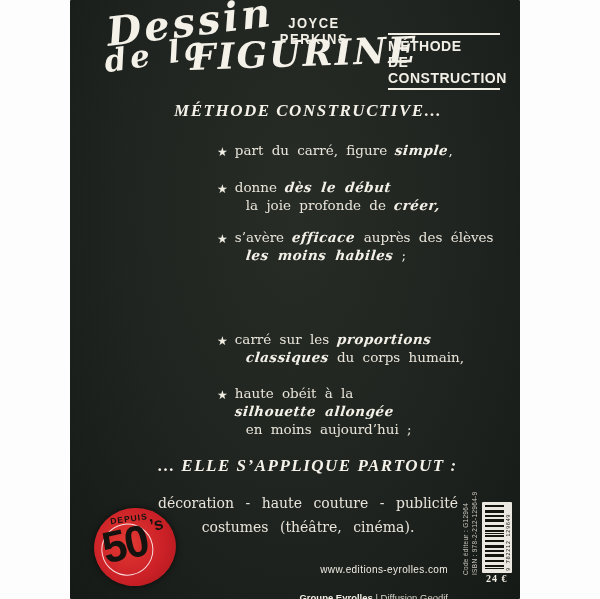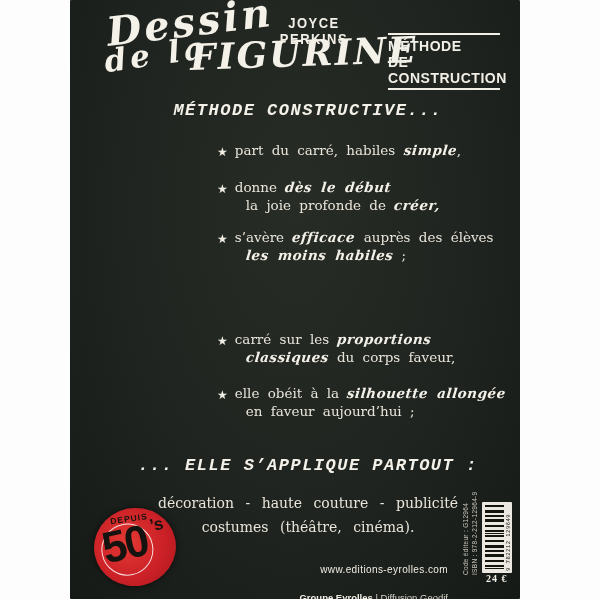--- a/index.html
+++ b/index.html
@@ -38,21 +38,21 @@
     border-top:2px solid #f2efe6;border-bottom:2px solid #f2efe6;
     padding:3px 0 2px 0;text-align:left;
     font-family:"Liberation Sans", sans-serif;font-weight:bold;font-size:14px;
     line-height:16px;letter-spacing:0.5px;color:#f2efe6;
   }
   .method-box .mline1{word-spacing:14px;display:block;}
   .method-box .mline2{display:block;}
   
   .sec-heading{
     position:absolute;left:26px;width:424px;text-align:center;
-    font-family:Liberation Mono, monospace;font-weight:bold;font-style:italic;
+    font-family:Liberation Serif, serif;font-weight:bold;font-style:italic;
     font-size:17px;letter-spacing:1.5px;color:#f4f1e8;white-space:nowrap;
   }
   
   .bullet{
     position:absolute;left:147px;display:flex;align-items:flex-start;
     font-size:13.5px;color:#e9e5da;word-spacing:4px;line-height:18px;
   }
   .star{
     font-family:"DejaVu Sans", sans-serif;font-size:12px;color:#f0ede3;
     margin:2px 7px 0 0;font-style:normal;
@@ -143,21 +143,21 @@
     <span class="mline1">MÉTHODE DE</span>
     <span class="mline2">CONSTRUCTION</span>
   </div>
 
   <div class="sec-heading" style="top:101px;">MÉTHODE CONSTRUCTIVE...</div>
 
   <div class="bullet" style="top:141px;">
     <span class="star">★</span>
     <div class="bt">
         <div class="l">
-      <span>part du carré, habiles</span>
+      <span>part du carré, figure</span>
       <span class="sw">simple</span><span>,</span>
     </div>
       </div>
   </div>
 
   <div class="bullet" style="top:178px;">
     <span class="star">★</span>
     <div class="bt">
       <div class="l">
         <span>donne</span>
@@ -188,34 +188,34 @@
 
   <div class="bullet" style="top:330px;">
     <span class="star">★</span>
     <div class="bt">
       <div class="l">
         <span>carré sur les</span>
         <span class="sw">proportions</span>
       </div>
       <div class="l l2">
         <span class="sw">classiques</span>
-        <span>du corps faveur,</span>
+        <span>du corps humain,</span>
       </div>
     </div>
   </div>
 
   <div class="bullet" style="top:384px;">
     <span class="star">★</span>
     <div class="bt">
       <div class="l">
-        <span>elle obéit à la</span>
+        <span>haute obéit à la</span>
         <span class="sw">silhouette allongée</span>
       </div>
       <div class="l l2">
-        <span>en faveur aujourd’hui ;</span>
+        <span>en moins aujourd’hui ;</span>
       </div>
     </div>
   </div>
 
   <div class="sec-heading" style="top:456px;">... ELLE S’APPLIQUE PARTOUT :</div>
   <div class="app-line" style="top:519px;">costumes (théâtre, cinéma).</div>
   <div class="app-line" style="top:495px;">décoration - haute couture - publicité</div>
 
   <div class="badge">
     <div class="badge-top">DEPUIS</div>

